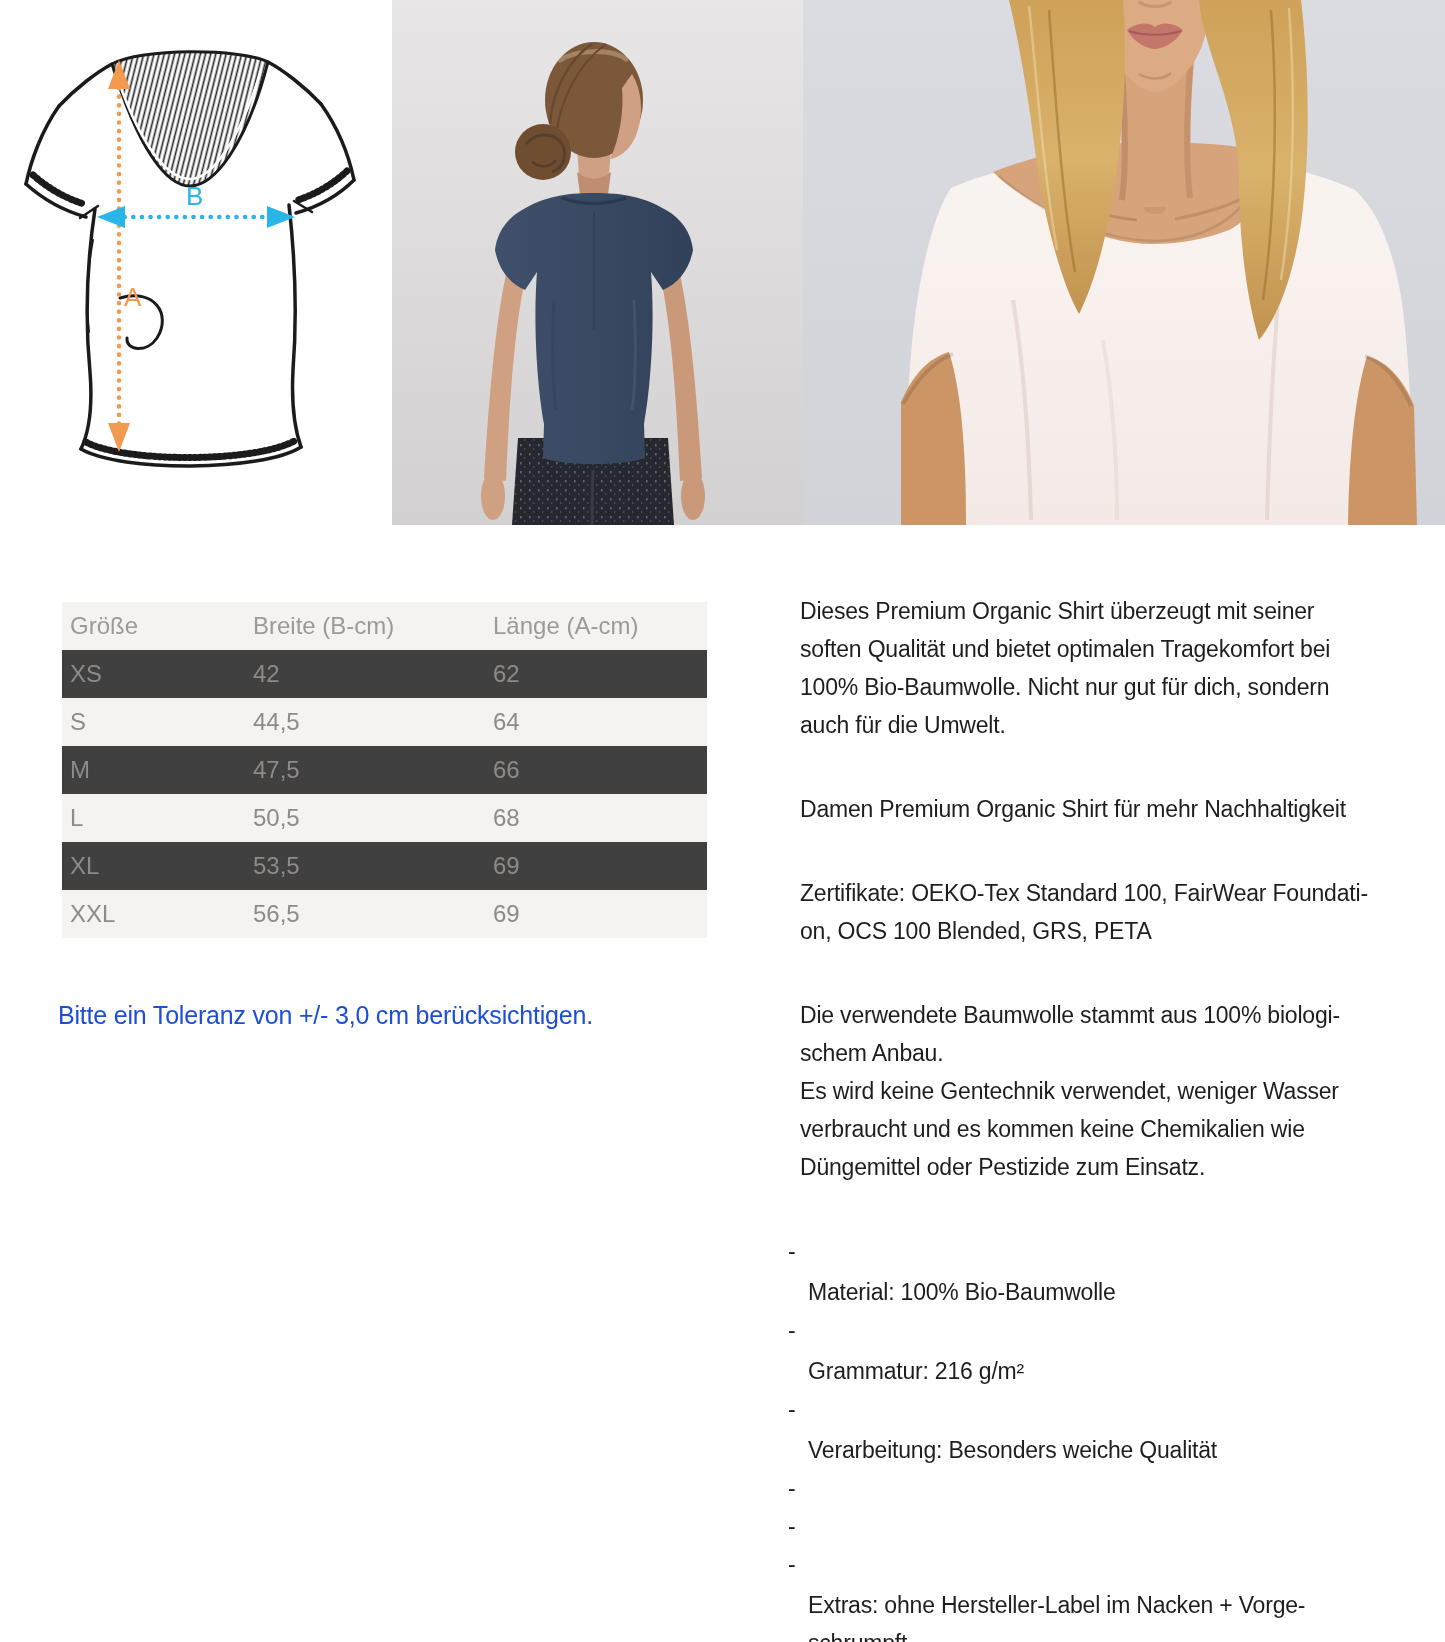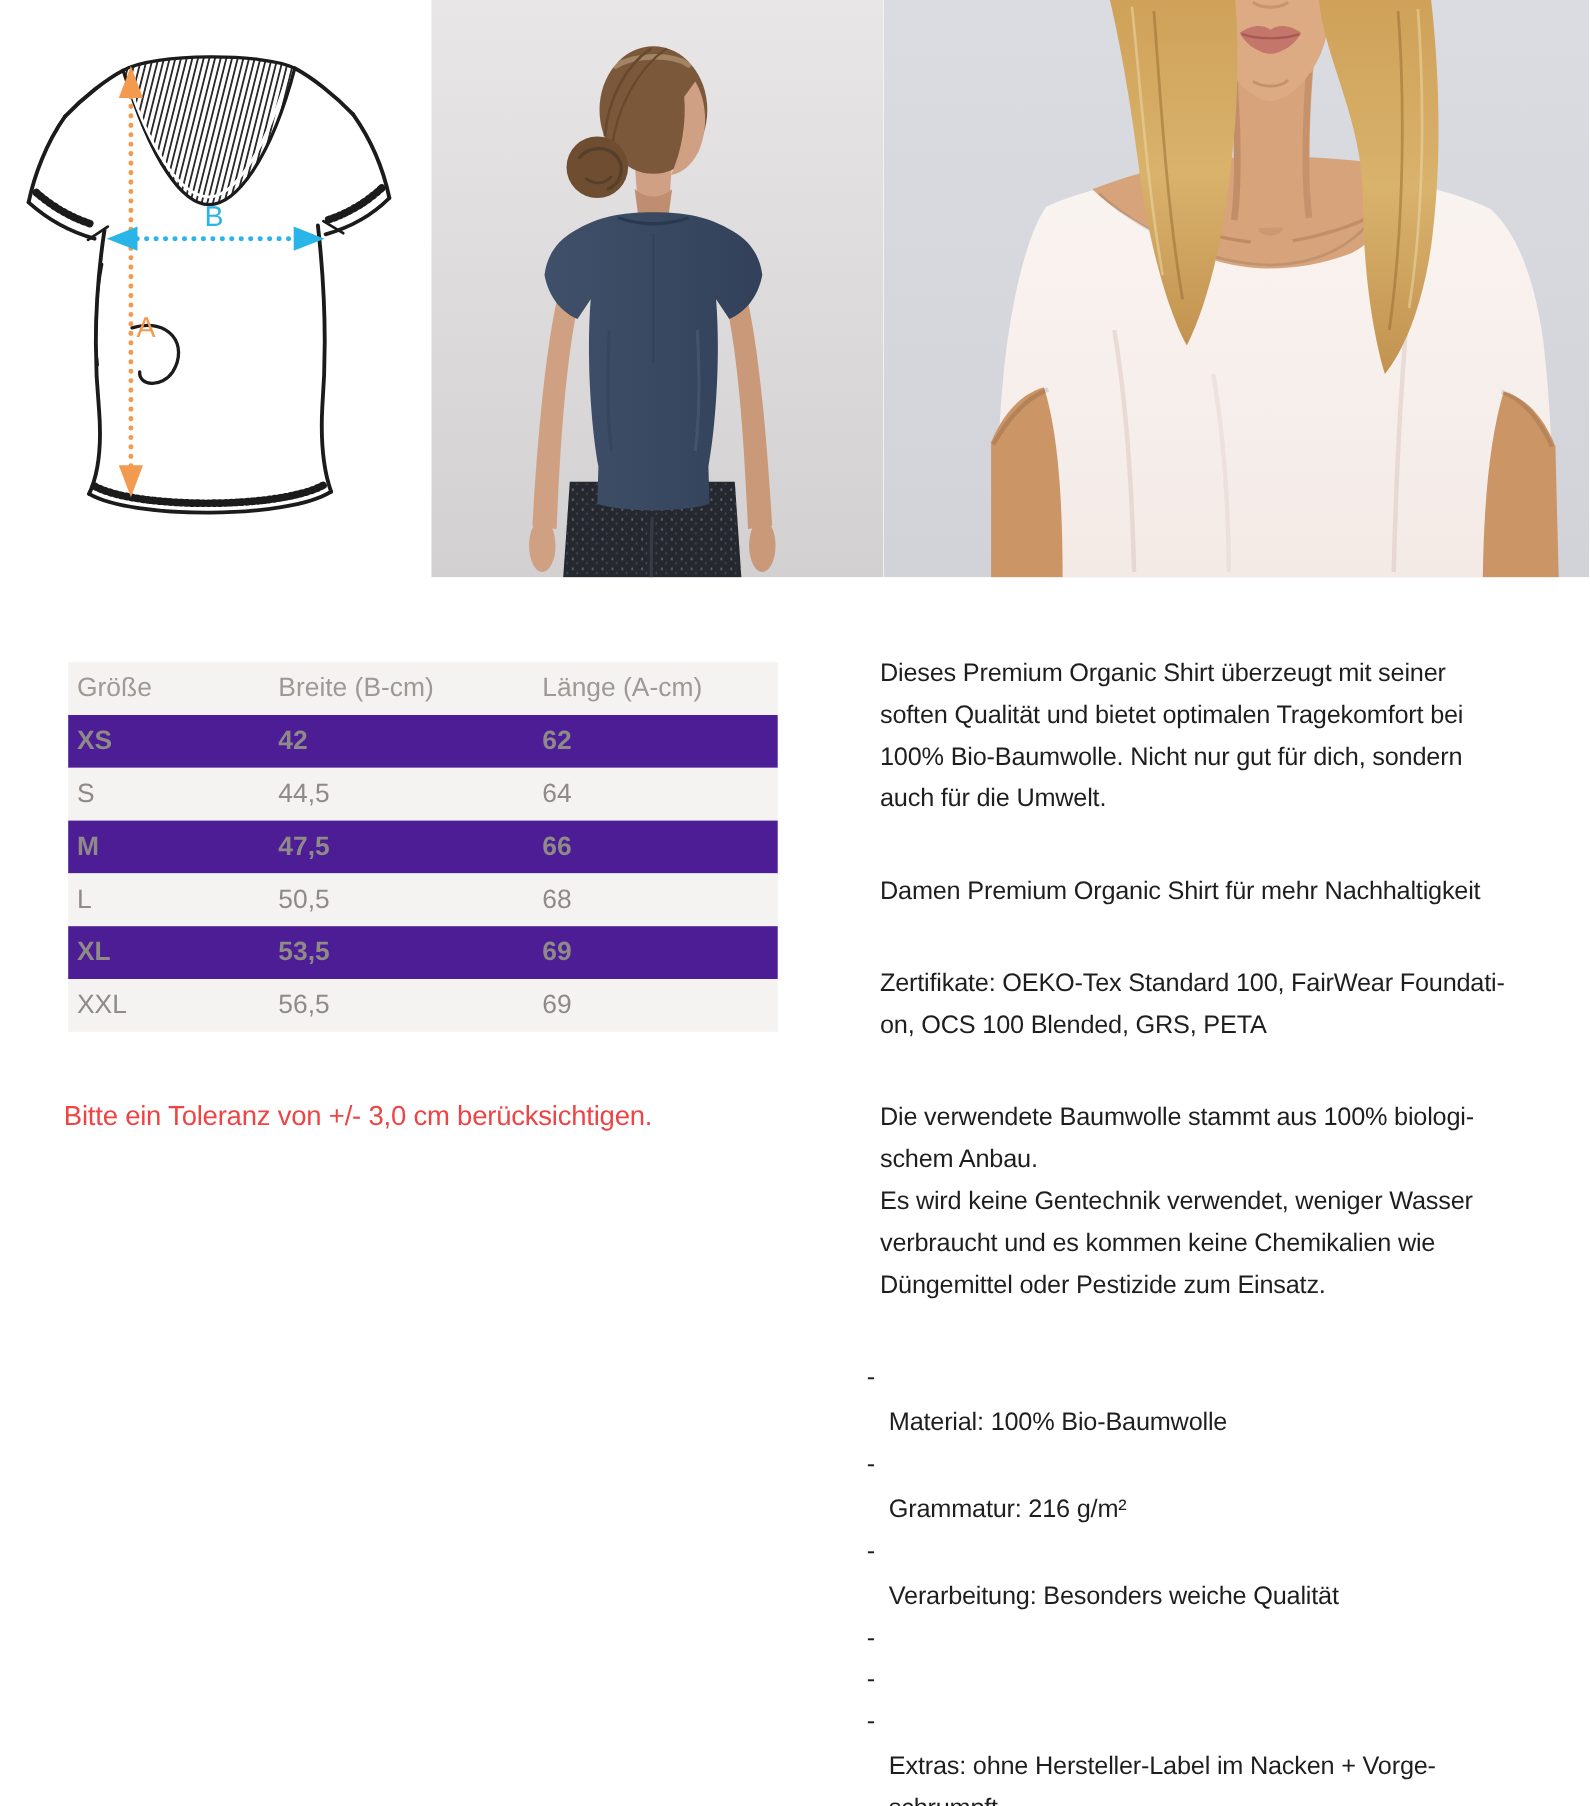--- a/index.html
+++ b/index.html
@@ -11,24 +11,24 @@
   
   .panel{top:0;height:525px;overflow:hidden;}
   #diagram-panel{left:0;width:392px;background:#ffffff;}
   #photo-back-panel{left:392px;width:411px;}
   #photo-front-panel{left:803px;width:642px;}
   
   .size-table{left:62px;top:602px;width:645px;font-size:24px;}
   .trow{display:grid;grid-template-columns:183px 240px 222px;height:48px;align-items:center;}
   .trow>div{padding-left:8px;white-space:nowrap;}
   .thead{background:#f5f3f1;color:#9d9995;}
-  .r-dark{background:#4c1d95;color:#8e8a87;font-weight:bold;}
+  .r-dark{background:#404040;color:#8e8a87;}
   .r-light{background:#f5f3f1;color:#8e8a87;}
   
-  .tolerance{left:58px;top:1001px;font-size:25px;color:#ef4444;letter-spacing:-0.2px;}
+  .tolerance{left:58px;top:1001px;font-size:25px;color:#1d4ed8;letter-spacing:-0.2px;}
   
   .desc{left:800px;top:592px;width:648px;font-size:23px;line-height:38px;color:#1e1e1e;letter-spacing:-0.2px;}
   .desc p{margin:0 0 46px 0;white-space:pre-line;}
   .desc p:last-of-type{margin-bottom:46px;}
   .desc ul{list-style:none;margin:0 0 0 -12px;padding:0;}
   .desc li{display:flex;}
   .desc .dash{flex:0 0 20px;}
   .desc .btext{white-space:pre-line;margin-top:41px;}
 </style>
 </head>

